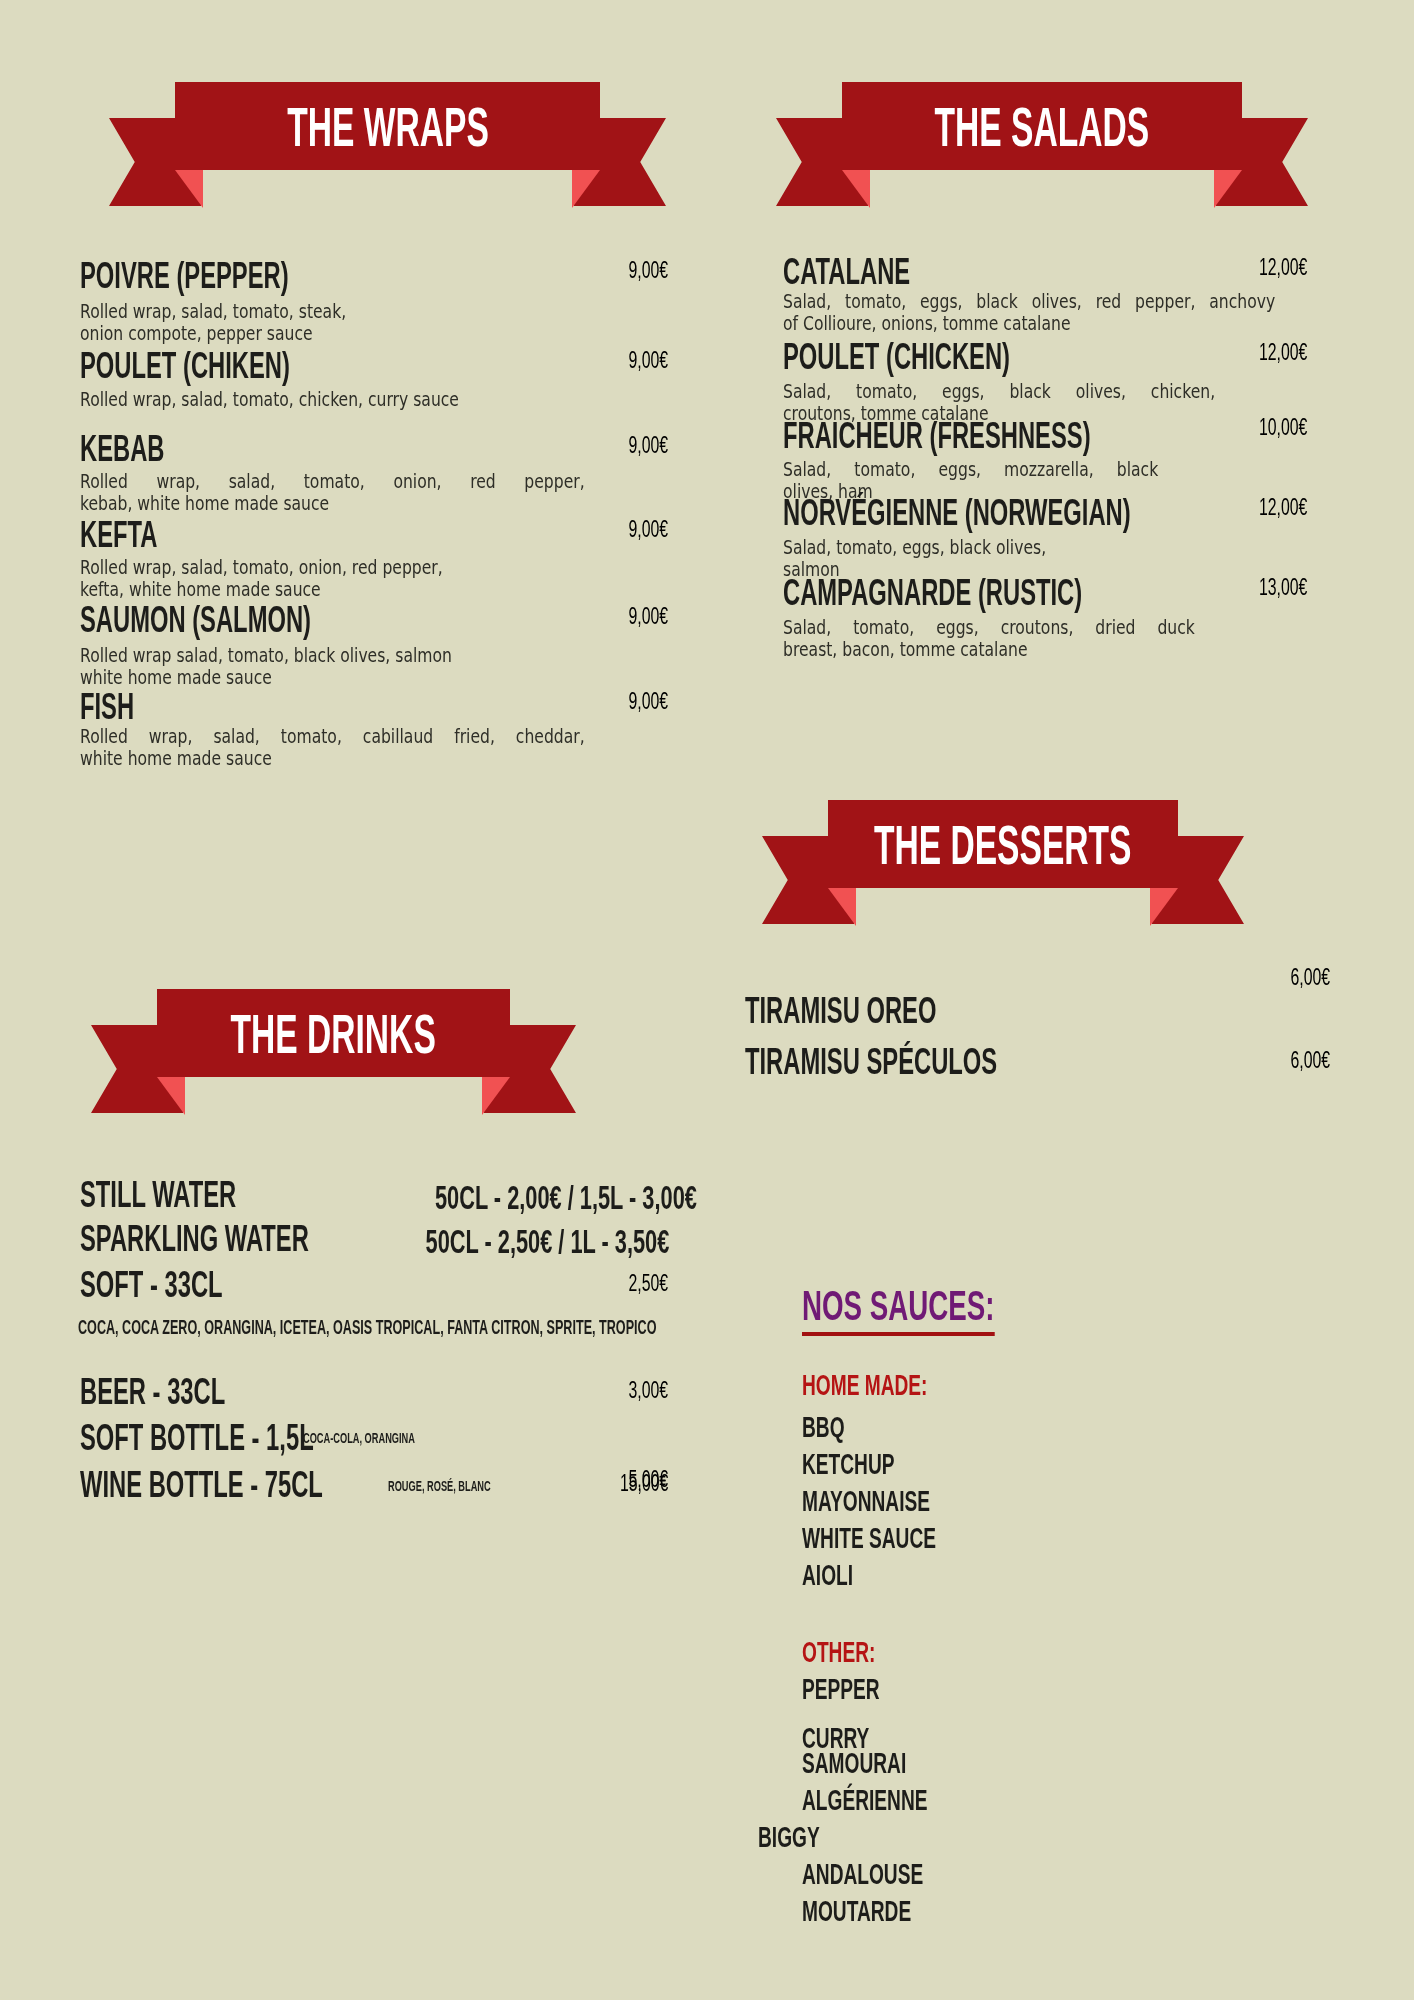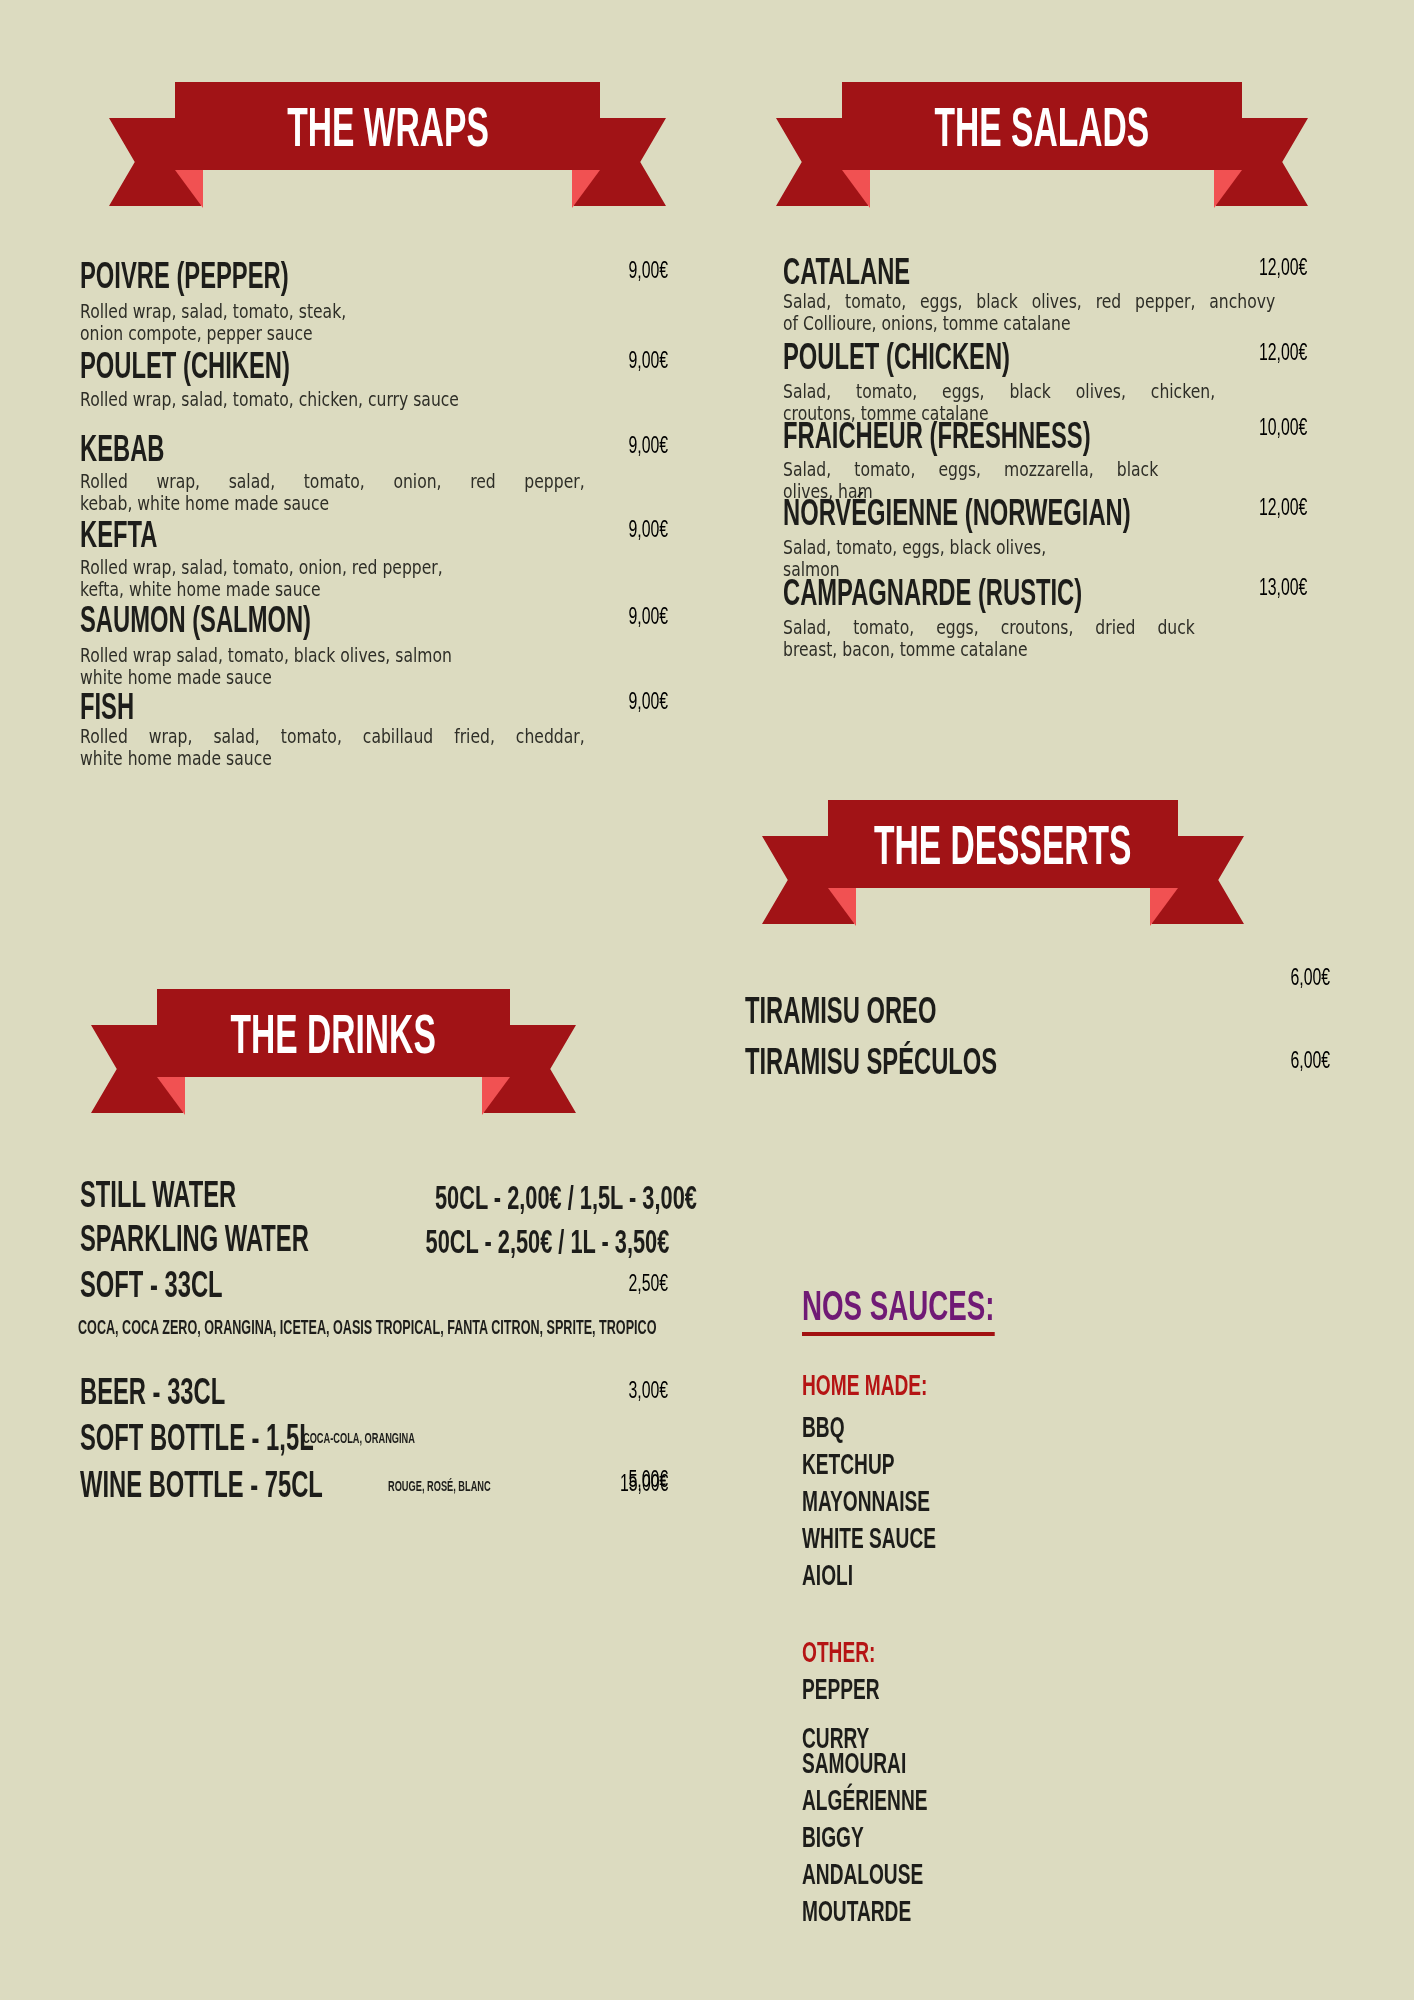--- a/index.html
+++ b/index.html
@@ -198,18 +198,18 @@
     <div class="sauce-item" style="left:802px;top:1449px;"><span class="cond">KETCHUP</span></div>
     <div class="sauce-item" style="left:802px;top:1486px;"><span class="cond">MAYONNAISE</span></div>
     <div class="sauce-item" style="left:802px;top:1523px;"><span class="cond">WHITE SAUCE</span></div>
     <div class="sauce-item" style="left:802px;top:1560px;"><span class="cond">AIOLI</span></div>
 
     <div class="sauce-sub" style="left:802px;top:1637px;"><span class="cond">OTHER:</span></div>
     <div class="sauce-item" style="left:802px;top:1674px;"><span class="cond">PEPPER</span></div>
     <div class="sauce-item" style="left:802px;top:1711px;margin-top:12px;"><span class="cond">CURRY</span></div>
     <div class="sauce-item" style="left:802px;top:1748px;"><span class="cond">SAMOURAI</span></div>
     <div class="sauce-item" style="left:802px;top:1785px;"><span class="cond">ALGÉRIENNE</span></div>
-    <div class="sauce-item" style="left:802px;top:1822px;text-align:right;"><span class="cond">BIGGY</span></div>
+    <div class="sauce-item" style="left:758px;top:1822px;text-align:right;"><span class="cond">BIGGY</span></div>
     <div class="sauce-item" style="left:802px;top:1859px;"><span class="cond">ANDALOUSE</span></div>
     <div class="sauce-item" style="left:802px;top:1896px;"><span class="cond">MOUTARDE</span></div>
   </div>
 
 </div>
 
 </body></html>

